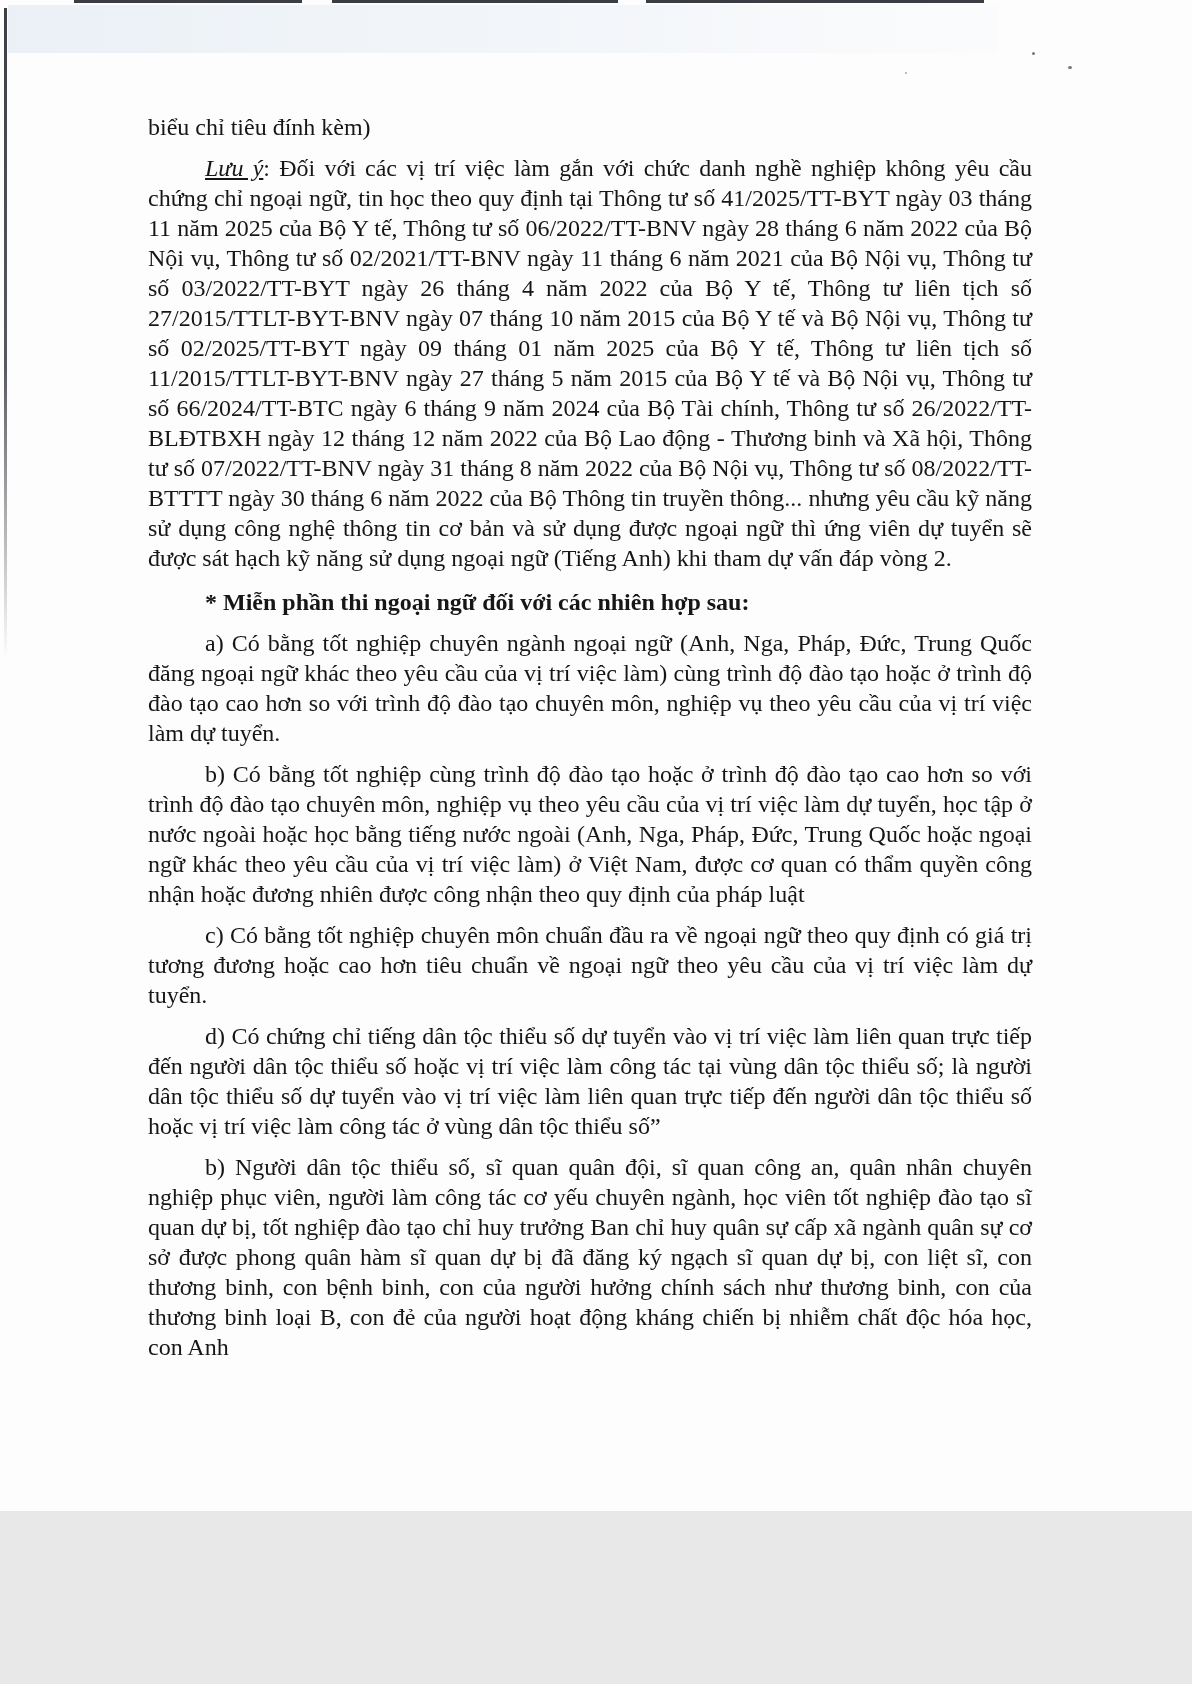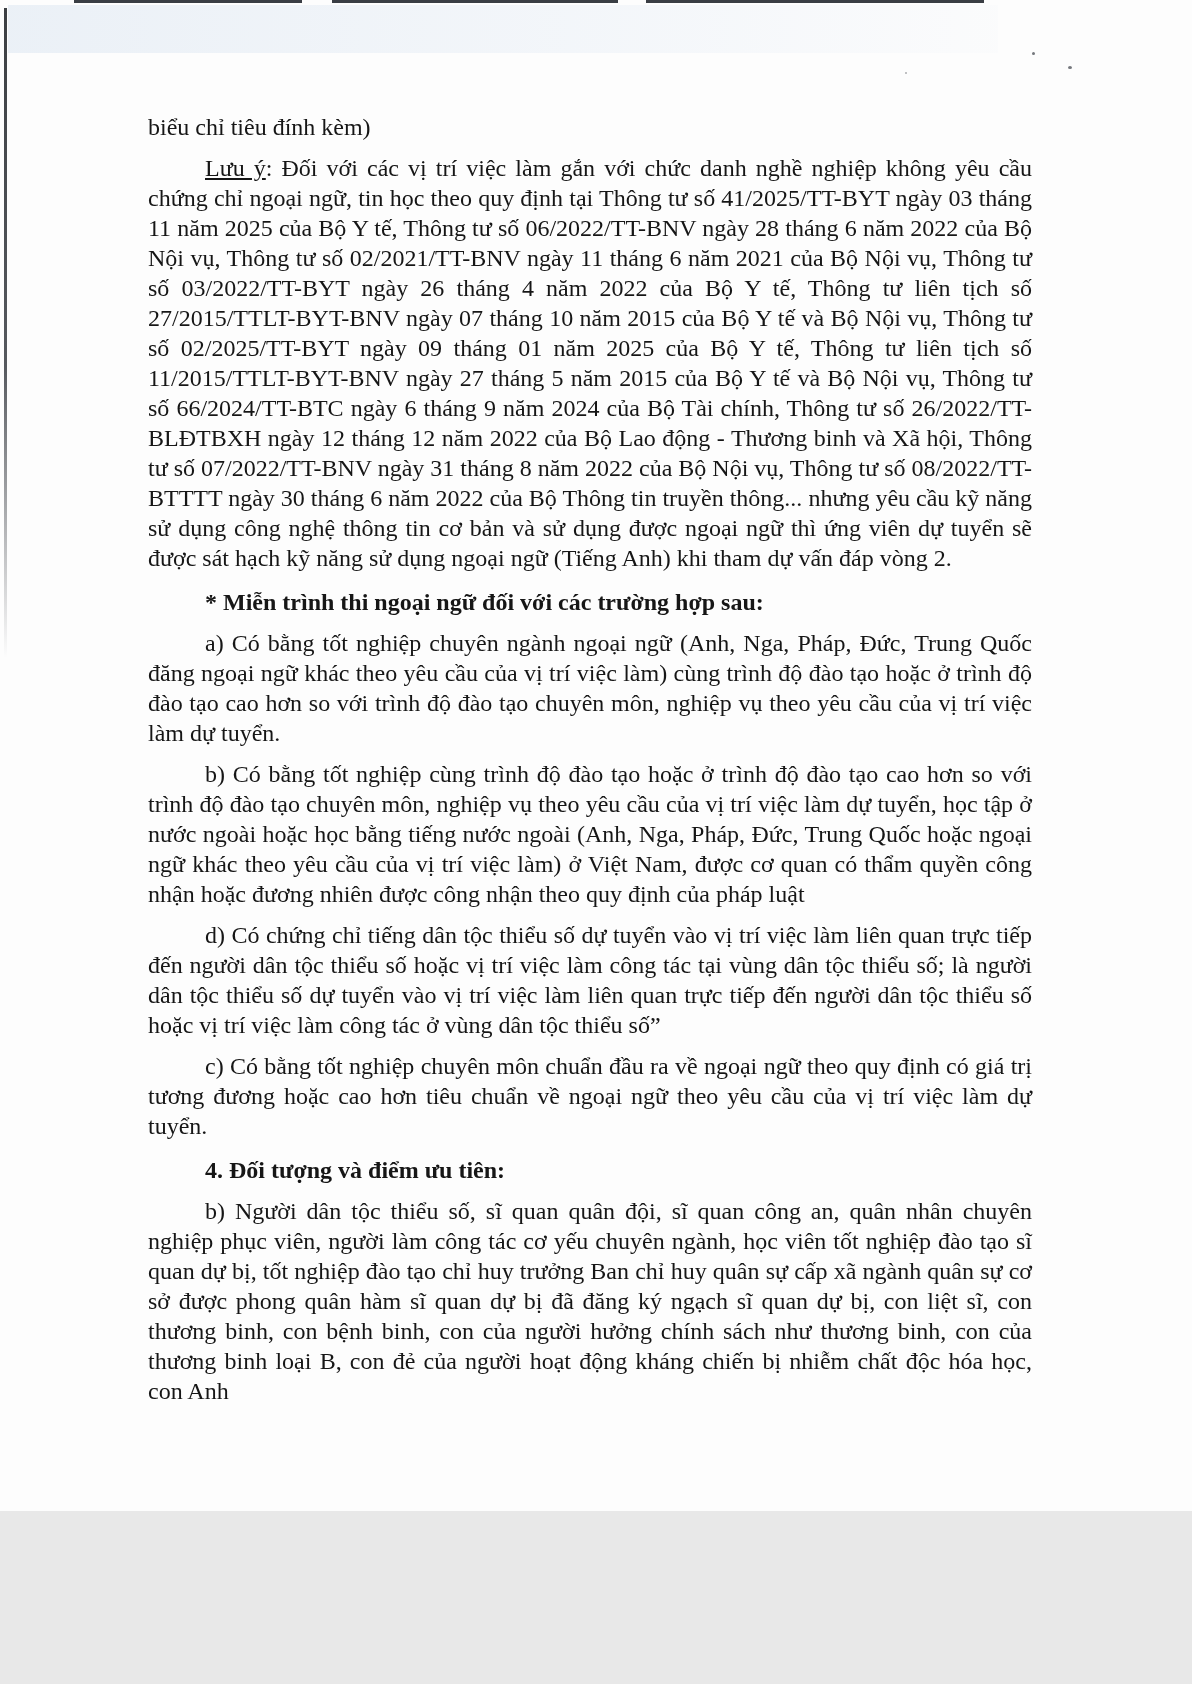--- a/index.html
+++ b/index.html
@@ -35,21 +35,21 @@
     position:absolute; left:148px; top:112px; width:884px;
     font-family:"Liberation Serif","DejaVu Serif",serif;
     font-size:24px; line-height:30px;
     color:#161616;
     text-align:justify;
     text-rendering:optimizeLegibility;
   }
   .text-block p { margin:11px 0 0 0; text-indent:57px; }
   .text-block p.cont { margin-top:0; text-indent:0; }
   .text-block p.heading { font-weight:bold; margin-top:14px; }
-  .u { text-decoration:underline; }
+  .u { text-decoration:underline;font-style:italic; }
 
   .page-number {
     position:absolute; left:148px; top:1546px; width:884px;
     text-align:center;
     font-family:"Liberation Serif","DejaVu Serif",serif;
     font-size:25px; color:#1a1a1a;
   }
 </style>
 </head>
 <body>
@@ -63,27 +63,26 @@
   <div class="edge-left"></div>
   <div class="speck sp1"></div>
   <div class="speck sp2"></div>
   <div class="speck sp3"></div>
 
   <div class="text-block">
     <p class="cont">biểu chỉ tiêu đính kèm)</p>
 
     <p class="para"><span class="u">Lưu ý</span><span>: Đối với các vị trí việc làm gắn với chức danh nghề nghiệp không yêu cầu chứng chỉ ngoại ngữ, tin học theo quy định tại Thông tư số 41/2025/TT-BYT ngày 03 tháng 11 năm 2025 của Bộ Y tế, Thông tư số 06/2022/TT-BNV ngày 28 tháng 6 năm 2022 của Bộ Nội vụ, Thông tư số 02/2021/TT-BNV ngày 11 tháng 6 năm 2021 của Bộ Nội vụ, Thông tư số 03/2022/TT-BYT ngày 26 tháng 4 năm 2022 của Bộ Y tế, Thông tư liên tịch số 27/2015/TTLT-BYT-BNV ngày 07 tháng 10 năm 2015 của Bộ Y tế và Bộ Nội vụ, Thông tư số 02/2025/TT-BYT ngày 09 tháng 01 năm 2025 của Bộ Y tế, Thông tư liên tịch số 11/2015/TTLT-BYT-BNV ngày 27 tháng 5 năm 2015 của Bộ Y tế và Bộ Nội vụ, Thông tư số 66/2024/TT-BTC ngày 6 tháng 9 năm 2024 của Bộ Tài chính, Thông tư số 26/2022/TT-BLĐTBXH ngày 12 tháng 12 năm 2022 của Bộ Lao động - Thương binh và Xã hội, Thông tư số 07/2022/TT-BNV ngày 31 tháng 8 năm 2022 của Bộ Nội vụ, Thông tư số 08/2022/TT-BTTTT ngày 30 tháng 6 năm 2022 của Bộ Thông tin truyền thông... nhưng yêu cầu kỹ năng sử dụng công nghệ thông tin cơ bản và sử dụng được ngoại ngữ thì ứng viên dự tuyển sẽ được sát hạch kỹ năng sử dụng ngoại ngữ (Tiếng Anh) khi tham dự vấn đáp vòng 2.</span></p>
 
-    <p class="heading">* Miễn trình thi ngoại ngữ đối với các trường hợp sau:</p>
+    <p class="heading">* Miễn phần thi ngoại ngữ đối với các nhiên hợp sau:</p>
 
     <p class="para">a) Có bằng tốt nghiệp chuyên ngành ngoại ngữ (Anh, Nga, Pháp, Đức, Trung Quốc đăng ngoại ngữ khác theo yêu cầu của vị trí việc làm) cùng trình độ đào tạo hoặc ở trình độ đào tạo cao hơn so với trình độ đào tạo chuyên môn, nghiệp vụ theo yêu cầu của vị trí việc làm dự tuyển.</p>
     <p class="para">b) Có bằng tốt nghiệp cùng trình độ đào tạo hoặc ở trình độ đào tạo cao hơn so với trình độ đào tạo chuyên môn, nghiệp vụ theo yêu cầu của vị trí việc làm dự tuyển, học tập ở nước ngoài hoặc học bằng tiếng nước ngoài (Anh, Nga, Pháp, Đức, Trung Quốc hoặc ngoại ngữ khác theo yêu cầu của vị trí việc làm) ở Việt Nam, được cơ quan có thẩm quyền công nhận hoặc đương nhiên được công nhận theo quy định của pháp luật</p>
+    <p class="para">c) Có bằng tốt nghiệp chuyên môn chuẩn đầu ra về ngoại ngữ theo quy định có giá trị tương đương hoặc cao hơn tiêu chuẩn về ngoại ngữ theo yêu cầu của vị trí việc làm dự tuyển.</p>
     <p class="para">d) Có chứng chỉ tiếng dân tộc thiểu số dự tuyển vào vị trí việc làm liên quan trực tiếp đến người dân tộc thiểu số hoặc vị trí việc làm công tác tại vùng dân tộc thiểu số; là người dân tộc thiểu số dự tuyển vào vị trí việc làm liên quan trực tiếp đến người dân tộc thiểu số hoặc vị trí việc làm công tác ở vùng dân tộc thiểu số”</p>
-    <p class="para">c) Có bằng tốt nghiệp chuyên môn chuẩn đầu ra về ngoại ngữ theo quy định có giá trị tương đương hoặc cao hơn tiêu chuẩn về ngoại ngữ theo yêu cầu của vị trí việc làm dự tuyển.</p>
 
-    <p class="heading">4. Đối tượng và điểm ưu tiên:</p>
 
     <p class="para">b) Người dân tộc thiểu số, sĩ quan quân đội, sĩ quan công an, quân nhân chuyên nghiệp phục viên, người làm công tác cơ yếu chuyên ngành, học viên tốt nghiệp đào tạo sĩ quan dự bị, tốt nghiệp đào tạo chỉ huy trưởng Ban chỉ huy quân sự cấp xã ngành quân sự cơ sở được phong quân hàm sĩ quan dự bị đã đăng ký ngạch sĩ quan dự bị, con liệt sĩ, con thương binh, con bệnh binh, con của người hưởng chính sách như thương binh, con của thương binh loại B, con đẻ của người hoạt động kháng chiến bị nhiễm chất độc hóa học, con Anh</p>
   </div>
 
   <div class="page-number">6</div>
 
 </div>
 
 </body></html>

